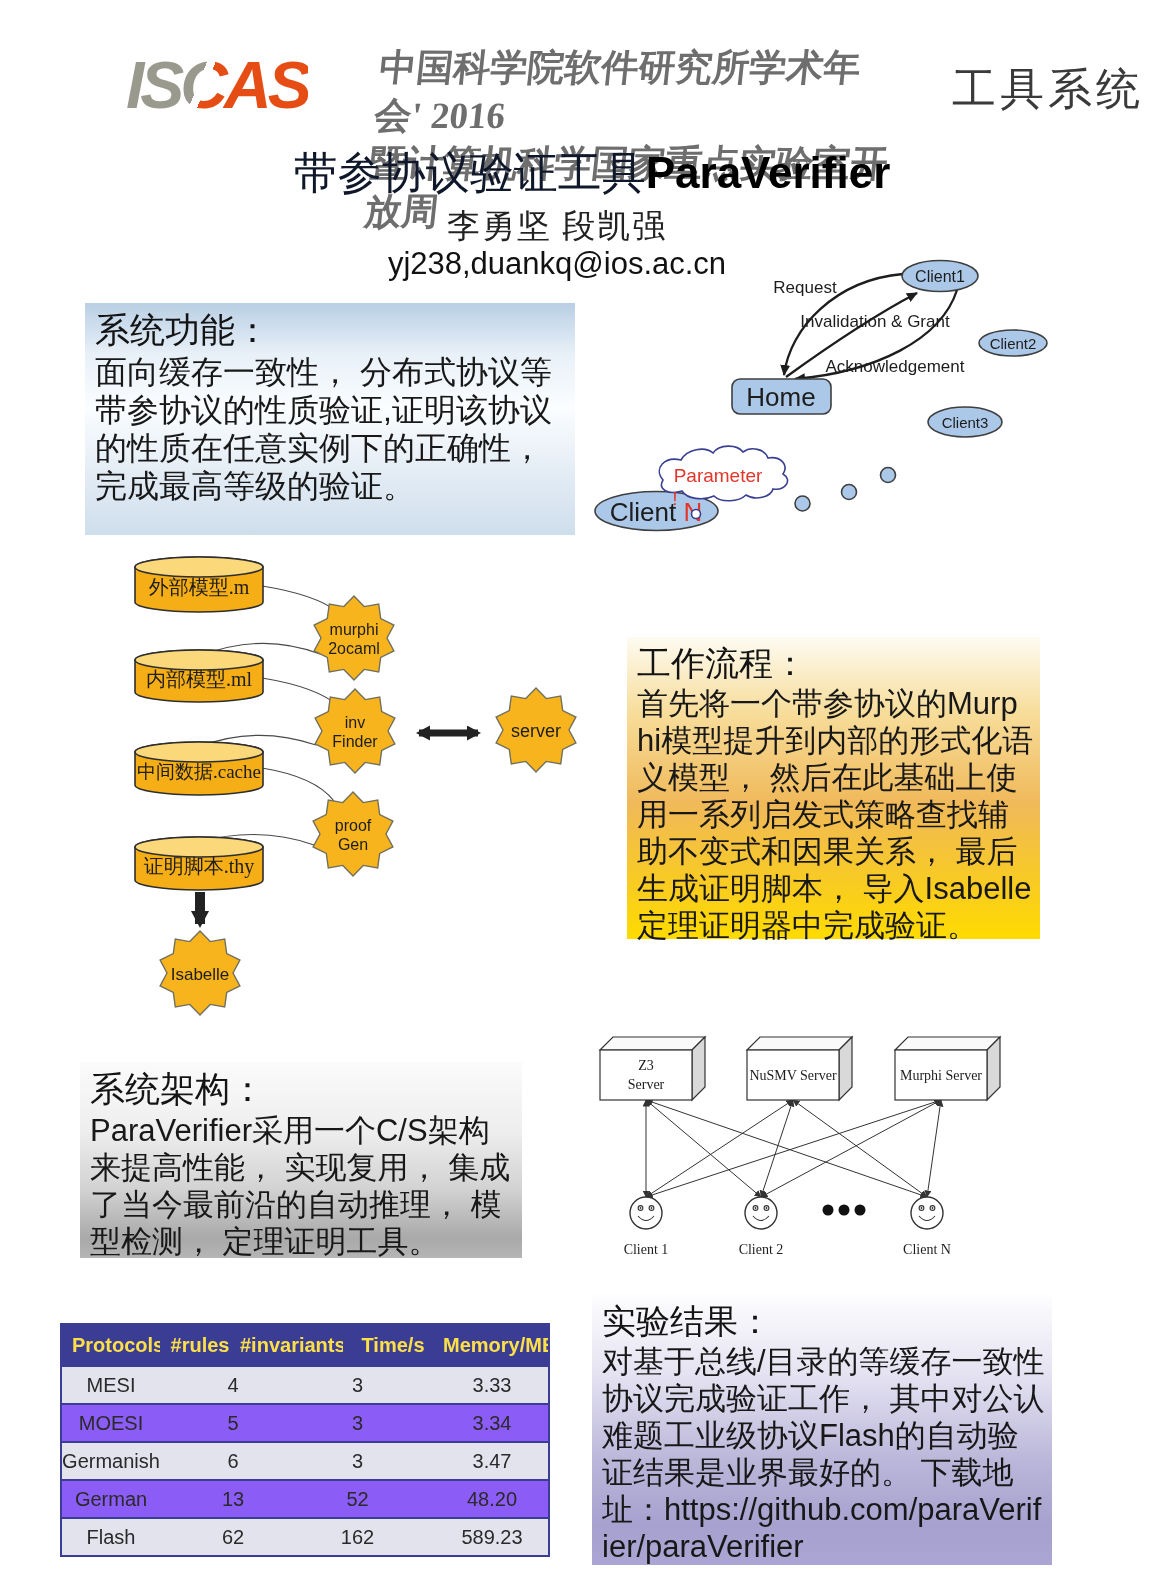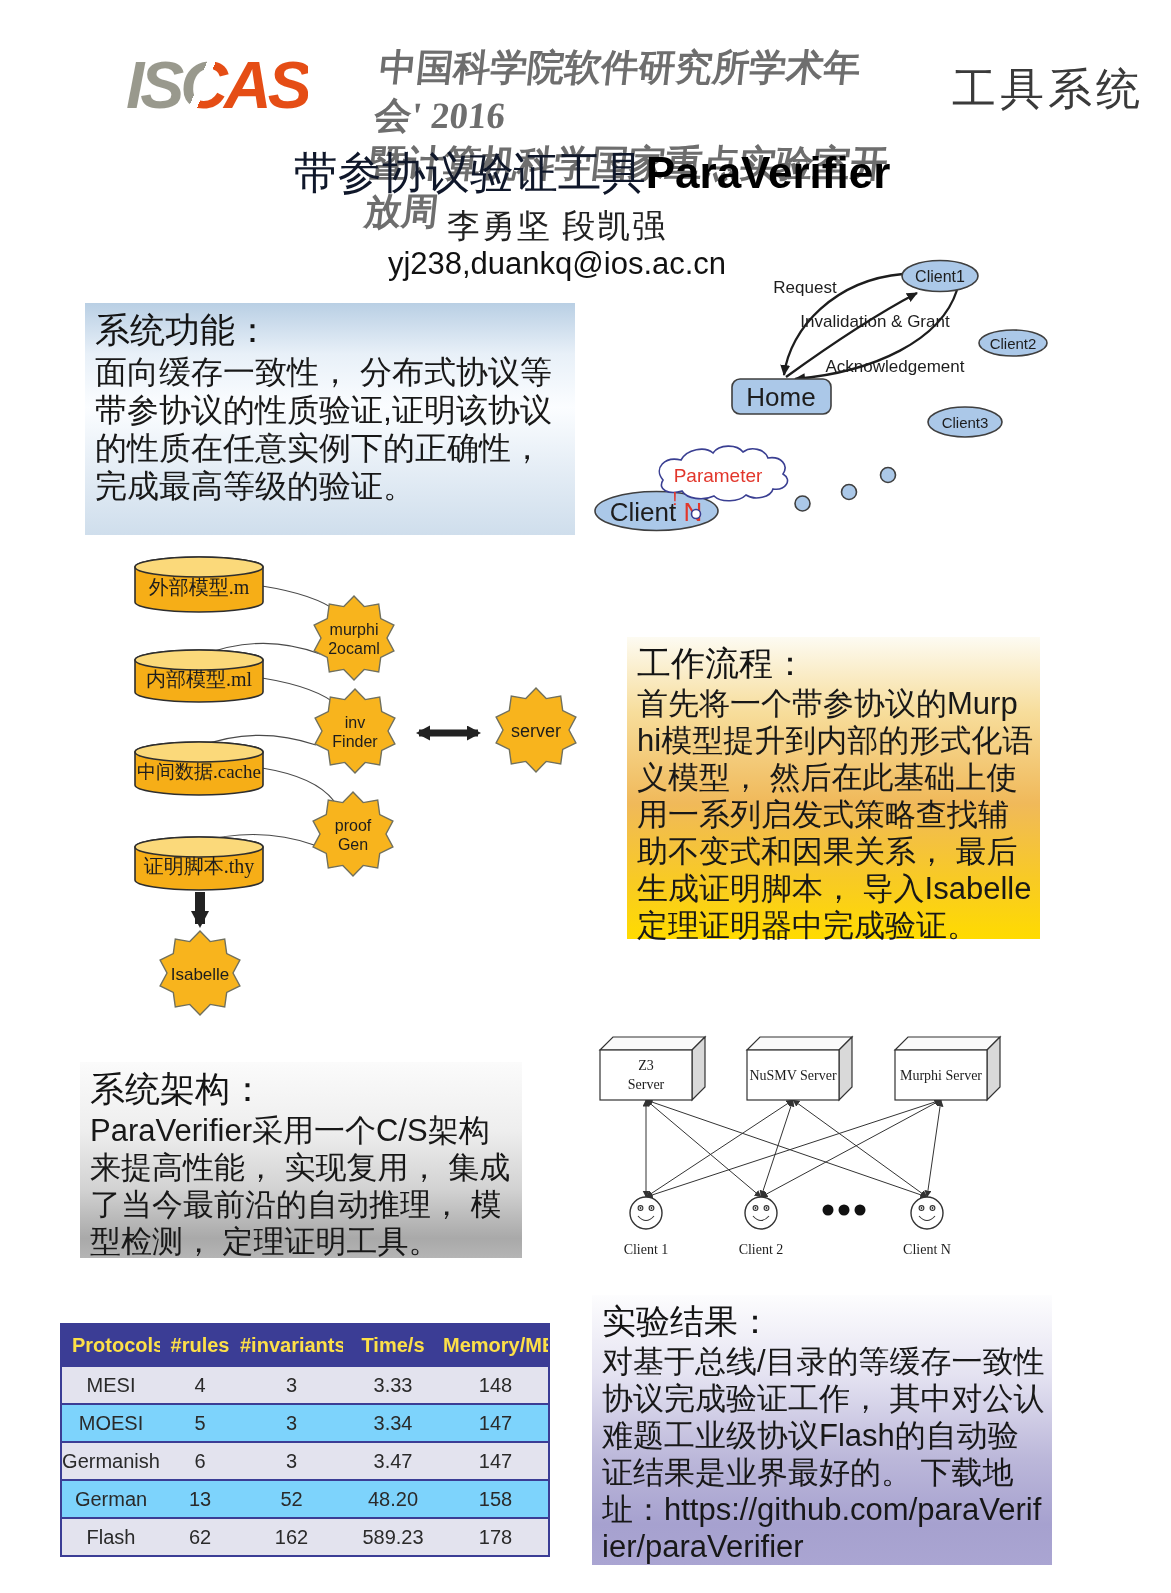--- a/index.html
+++ b/index.html
@@ -61,23 +61,23 @@
   .box-side{fill:#d9d9d9;stroke:#333;stroke-width:1.2;}
   .net-line{stroke:#333;stroke-width:1;}
   .smiley{fill:#ffffff;stroke:#333;stroke-width:1.4;}
   .smiley-detail{fill:none;stroke:#333;stroke-width:1.1;}
 
   
   .rtable{left:60px;top:1323px;width:490px;border:2px solid #3b3d95;box-sizing:border-box;
           font-size:20px;}
   .tr{display:flex;}
   .th-row{background:#3b3d95;color:#fde047;font-weight:700;height:40px;line-height:40px;justify-content:flex-end;}
-  .drow{height:36px;line-height:36px;border-top:2px solid #3b3d95;color:#2a2a2a;}
+  .drow{height:36px;line-height:36px;border-top:2px solid #3b3d95;color:#2a2a2a;gap:33px;}
   .row-a{background:#e3e3ee;}
-  .row-b{background:#7dd3fc;}
+  .row-b{background:#8b5cf6;}
   .td{text-align:center;overflow:hidden;}
   .c0{flex:0 0 98px;} .c1{flex:0 0 80px;} .c2{flex:0 0 103px;} .c3{flex:0 0 100px;} .c4{flex:0 0 105px;}
   .th-row .c0{text-align:left;padding-left:10px;box-sizing:border-box;}
 </style>
 </head>
 <body>
 
 <div class="page">
 
   <div class="abs logo">ISCAS</div>

